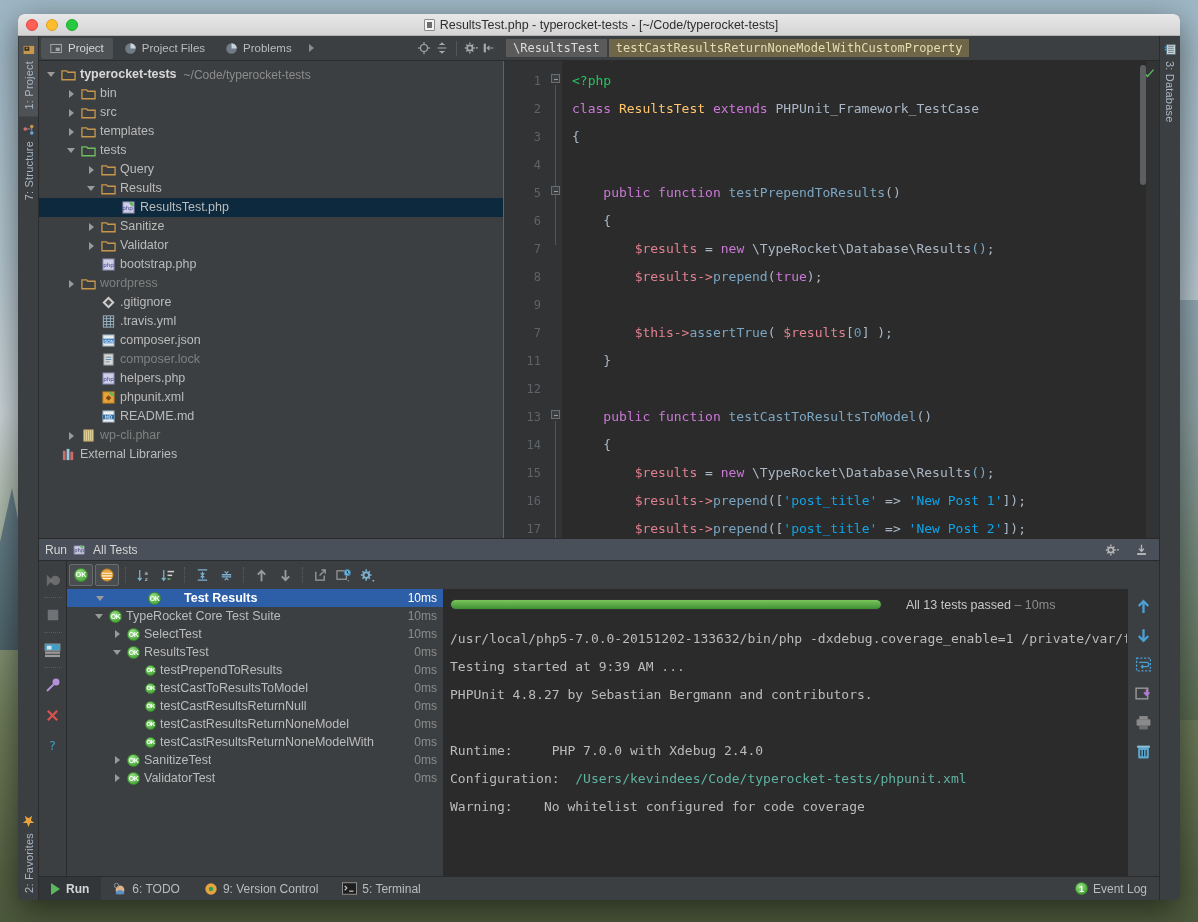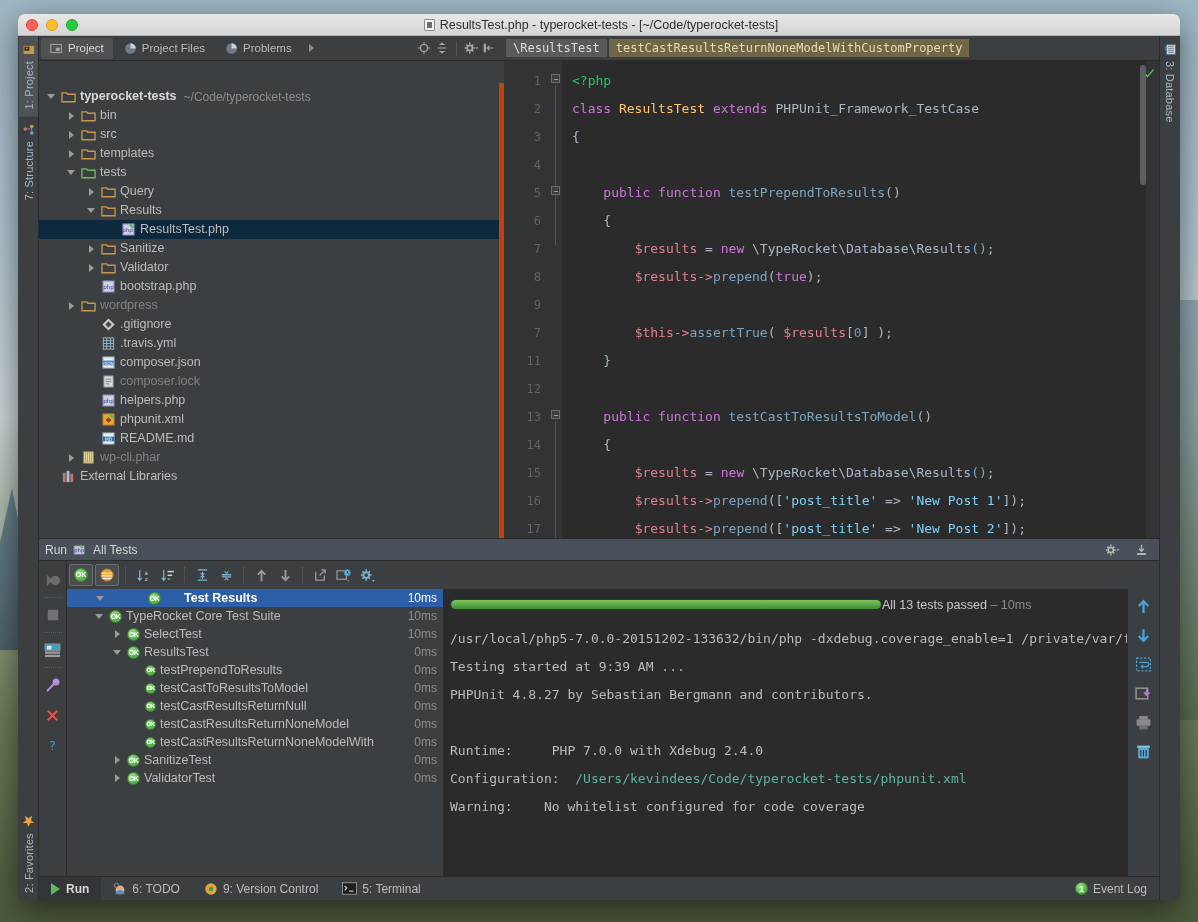--- a/index.html
+++ b/index.html
@@ -108,22 +108,22 @@
     font-size: 12px; padding: 2px 7px; margin-left: 2px;
     font-family: "DejaVu Sans Mono", monospace;
   }
   .crumb.a { background: #5a5a5a; color: #dcdcdc; }
   .crumb.b { background: #6e6647; color: #e6dcb4; }
 
   
   #main { flex: 1; display: flex; min-height: 0; }
   #tree {
     width: 465px; flex: none; background: #3c3f41; overflow: hidden;
-    border-right: 5px solid #c2410c; padding-top: 4px;
-    font-size: 12.5px; color: #bbbbbb; margin-top: 22px;
+    border-right: 1px solid #c2410c; padding-top: 4px;
+    font-size: 12.5px; color: #bbbbbb;
   }
   .trow { height: 19px; display: flex; align-items: center; white-space: nowrap; }
   .trow.sel { background: #0d293e; }
   .tw { flex: none; }
   .tri {
     width: 12px; height: 19px; display: flex; align-items: center; justify-content: center; flex: none;
   }
   .tri i { width: 0; height: 0; display: block; }
   .tri.closed i { border-left: 5px solid #9a9a9a; border-top: 4px solid transparent; border-bottom: 4px solid transparent; }
   .tri.open i { border-top: 5px solid #9a9a9a; border-left: 4px solid transparent; border-right: 4px solid transparent; }
@@ -156,21 +156,21 @@
     flex: 1; background: #2b2b2b; padding-top: 6px; min-width: 0;
     font-family: "DejaVu Sans Mono", monospace; font-size: 13px;
     white-space: pre; overflow: hidden;
   }
   .cline { height: 28px; line-height: 28px; padding-left: 10px; }
   .k { color: #22c55e; }
   .kw { color: #cb77d8; }
   .cls { color: #ffc66d; }
   .fn { color: #7aa6c2; }
   .var { color: #e08090; }
-  .str { color: #7dd3fc; }
+  .str { color: #0ea5e9; }
   .num { color: #6897bb; }
   .pl { color: #a9b7c6; }
   #codescroll {
     position: absolute; right: 13px; top: 4px; width: 6px; height: 120px;
     background: #5c5f61; border-radius: 3px;
   }
   #okmark {
     position: absolute; right: 4px; top: 6px; width: 12px; height: 12px;
   }
   #editor-rail { width: 13px; flex: none; background: #313335; }
@@ -215,21 +215,21 @@
     background: radial-gradient(circle at 35% 30%, #9be08a, #4fae3f 70%);
     border: 1px solid #3d8a30;
     font-size: 7px; color: #fff; text-align: center; line-height: 11px; font-weight: bold;
     letter-spacing: -.5px;
   }
   .okdot.sm { width: 11px; height: 11px; line-height: 9px; font-size: 6px; }
   .ttlabel { overflow: hidden; text-overflow: clip; }
 
   
   #console { flex: 1; background: #2b2b2b; display: flex; flex-direction: column; min-width: 0; position: relative; }
-  #progressrow { height: 26px; flex: none; display: flex; align-items: center; gap: 0; padding: 5px 6px 0 6px; }
+  #progressrow { height: 26px; flex: none; display: flex; align-items: center; gap: 24px; padding: 5px 6px 0 6px; }
   #progressbar {
     flex: none; width: 432px; height: 11px; border-radius: 6px;
     background: #4a4d4f; border: 1px solid #2e3031; overflow: hidden;
   }
   #progressfill {
     height: 100%; width: 100%;
     background: linear-gradient(180deg,#7ac65c,#3f8f34);
     border-radius: 6px;
   }
   #progresstext { font-size: 12.5px; color: #c8c8c8; }

